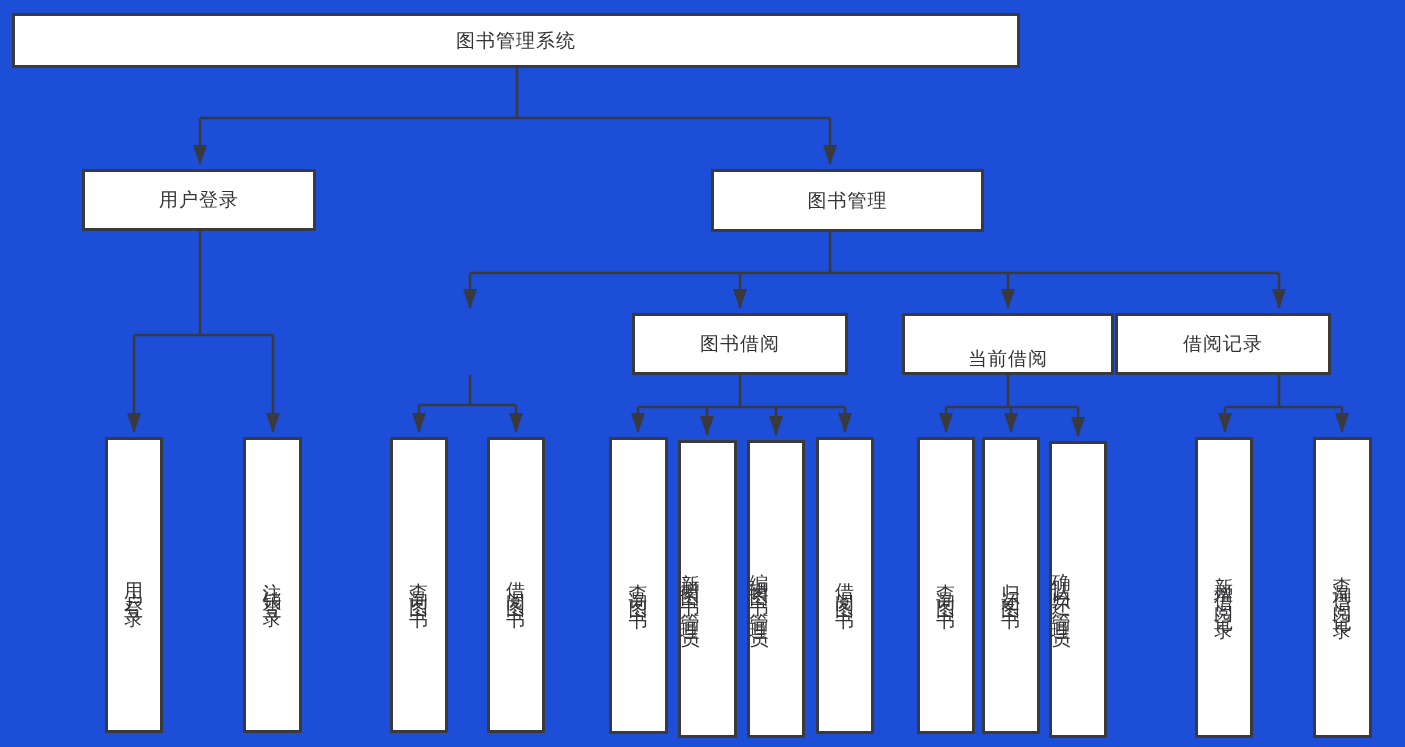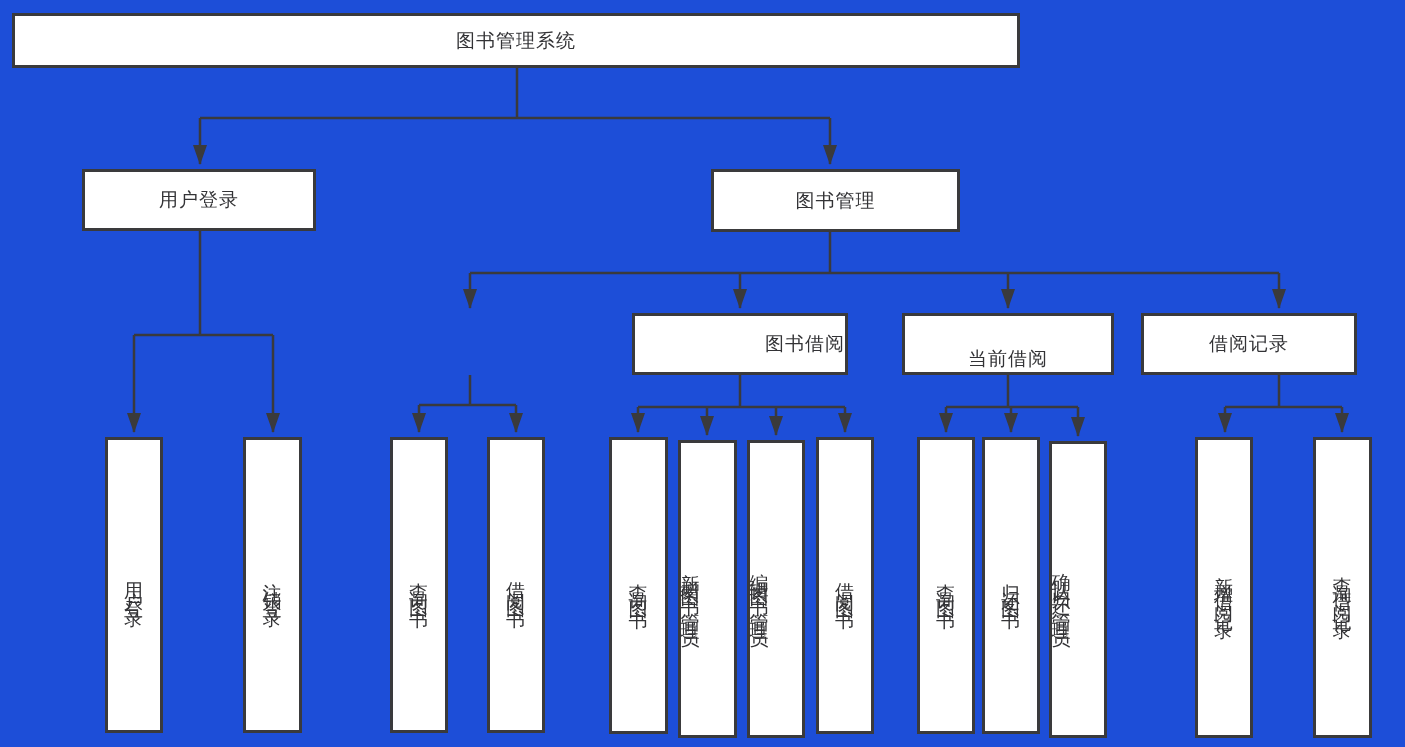--- a/index.html
+++ b/index.html
@@ -129,31 +129,31 @@
     </g>
   </svg>
 
   <div class="hbox" style="left:12px; top:13px; width:1008px; height:55px;">
     <span>图书管理系统</span>
   </div>
 
   <div class="hbox" style="left:82px; top:169px; width:234px; height:62px;">
     <span>用户登录</span>
   </div>
-  <div class="hbox" style="left:711px; top:169px; width:249px; height:63px;">
+  <div class="hbox" style="left:711px; top:169px; width:273px; height:63px;">
     <span>图书管理</span>
   </div>
 
-  <div class="hbox" style="left:632px; top:313px; width:216px; height:62px;justify-content:flex-end;">
+  <div class="hbox" style="left:632px; top:313px; width:216px; height:62px;">
     <span>图书借阅</span>
   </div>
   <div class="hbox" style="left:902px; top:313px; width:212px; height:62px;align-items:flex-end;">
     <span>当前借阅</span>
   </div>
-  <div class="hbox" style="left:1141px; top:313px; width:216px; height:62px;">
+  <div class="hbox" style="left:1115px; top:313px; width:216px; height:62px;">
     <span>借阅记录</span>
   </div>
 
   <div class="vbox" style="left:105px; top:437px; width:58px; height:296px;">
     <span class="vtext">用户登录</span>
   </div>
   <div class="vbox" style="left:243px; top:437px; width:59px; height:296px;">
     <span class="vtext">注销登录</span>
   </div>
 

